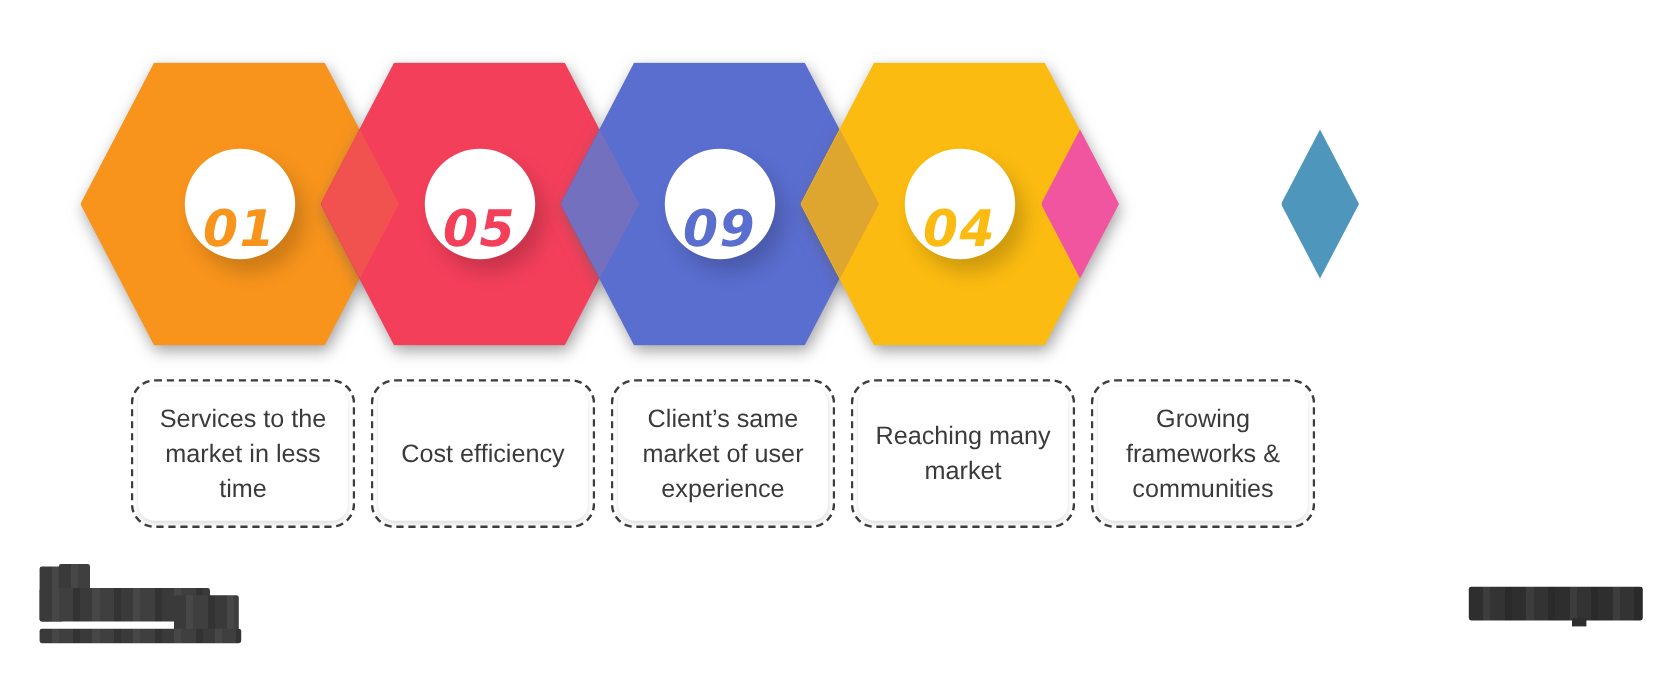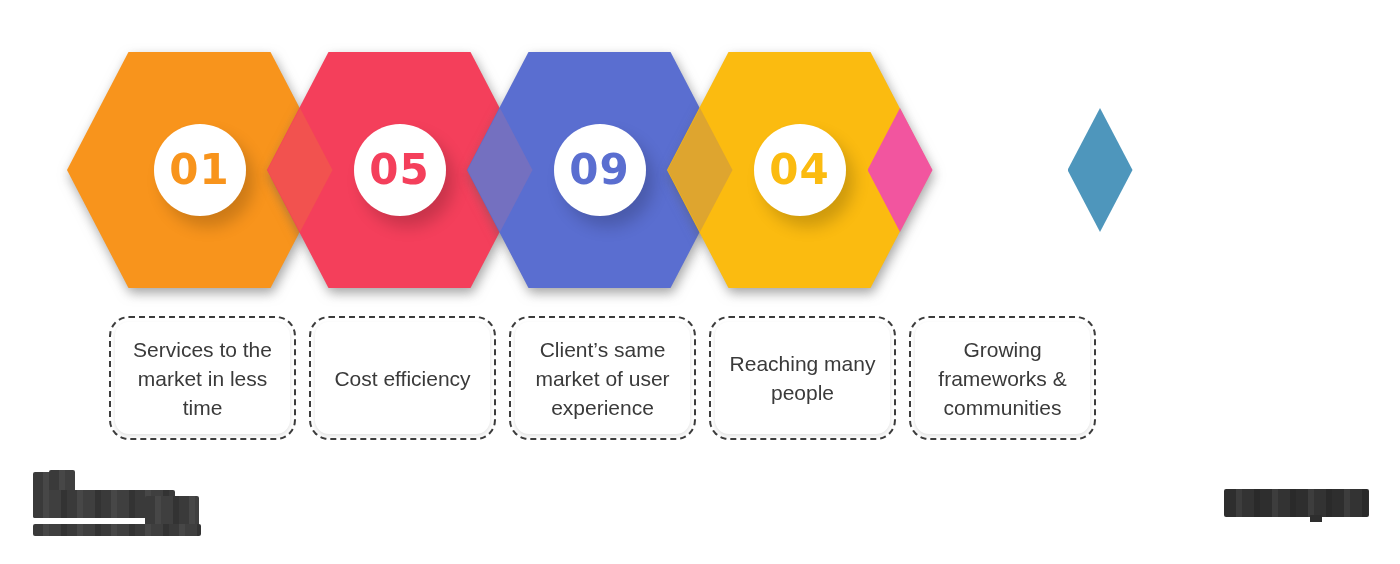--- a/index.html
+++ b/index.html
@@ -37,23 +37,24 @@
     display: flex;
     align-items: center;
     justify-content: center;
   }
   .circle {
     width: 92px;
     height: 92px;
     border-radius: 50%;
     background: #ffffff;
     display: flex;
-    align-items: center;
+    align-items: flex-end;
     justify-content: center;
     box-shadow: 8px 11px 16px rgba(0, 0, 0, 0.18);
+    font-style: italic;
   }
   .num {
     font-family: "DejaVu Sans", sans-serif;
     font-size: 42px;
     font-weight: bold;
     letter-spacing: 1px;
     color: var(--c);
     transform: translateY(-1px);
   }
 
@@ -183,21 +184,21 @@
   <div class="card">
     <div class="card-label">Cost efficiency</div>
   </div>
 
   <div class="card">
     <div class="card-label">Client’s same market of user experience</div>
   </div>
 
 
   <div class="card">
-    <div class="card-label">Reaching many people</div>
+    <div class="card-label">Reaching many market</div>
   </div>
 
   <div class="card">
     <div class="card-label">Growing frameworks &amp; communities</div>
   </div>
 </div>
 
   <div class="footer-left">
     <div class="blk a"></div>
     <div class="blk b"></div>

